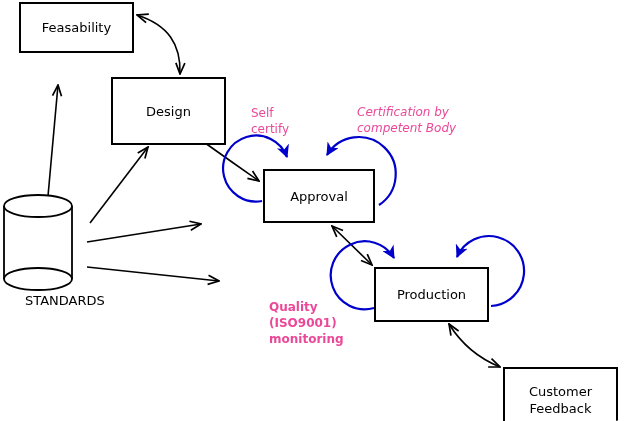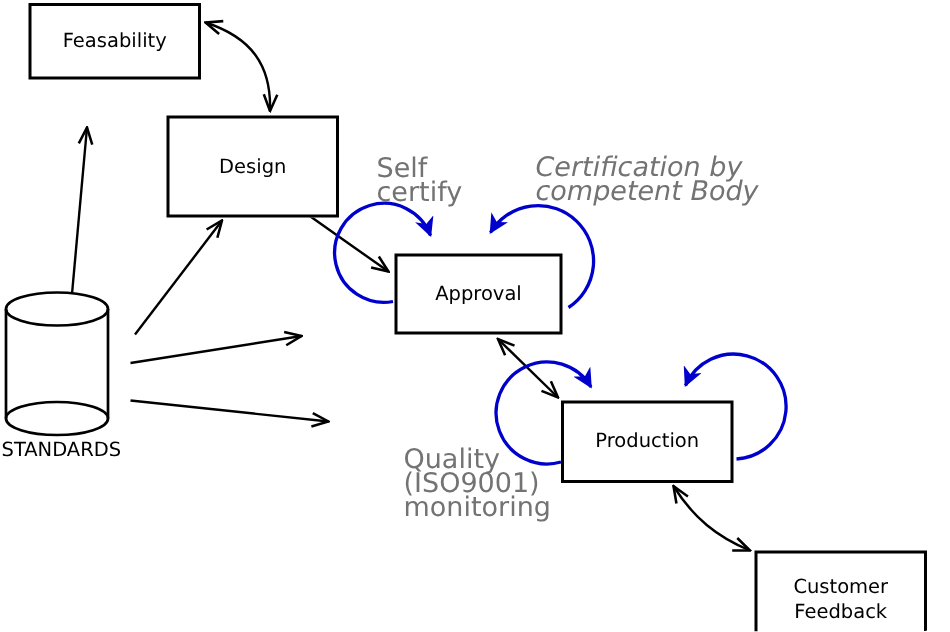--- a/index.html
+++ b/index.html
@@ -32,43 +32,44 @@
     justify-content: center;
     text-align: center;
     font-size: 13px;
     line-height: 17px;
     color: #000000;
     z-index: 2;
     white-space: pre-line;
   }
   .annotation {
     position: absolute;
-    font-size: 18px;
+    font-size: 12px;
     line-height: 16px;
-    color: #737373;
+    color: #ec4899;
     white-space: pre-line;
     z-index: 3;
   }
   .plain-label {
     position: absolute;
     font-size: 13px;
     color: #000000;
     white-space: pre-line;
     z-index: 3;
+    margin-left: 24px;
   }
   #box-feasability { left: 19px;  top: 2px;   width: 115px; height: 51px; }
   #box-design      { left: 111px; top: 77px;  width: 115px; height: 68px; }
   #box-approval    { left: 263px; top: 169px; width: 112px; height: 54px; text-align: right; }
   #box-production  { left: 374px; top: 267px; width: 115px; height: 55px; }
   #box-customer    { left: 503px; top: 367px; width: 115px; height: 65px; }
   #label-standards    { left: 1px;   top: 293px; }
   #ann-self-certify   { left: 251px; top: 105px; }
   #ann-certification  { left: 357px; top: 104px; font-style: italic; }
   #ann-surveillance   { left: 525px; top: 219px; }
-  #ann-quality        { left: 269px; top: 299px; }
+  #ann-quality        { left: 269px; top: 299px; font-weight: bold; }
 </style>
 </head>
 <body>
 
 <div id="canvas">
 
   <svg id="wires" viewBox="0 0 633 421" xmlns="http://www.w3.org/2000/svg">
     <defs>
       <marker id="arrowBlack" markerUnits="userSpaceOnUse" viewBox="0 0 14 12" markerWidth="14" markerHeight="12" refX="13" refY="6" orient="auto-start-reverse">
         <path d="M 2 1.5 L 13 6 L 2 10.5" fill="none" stroke="#000000" stroke-width="1.7"></path>

